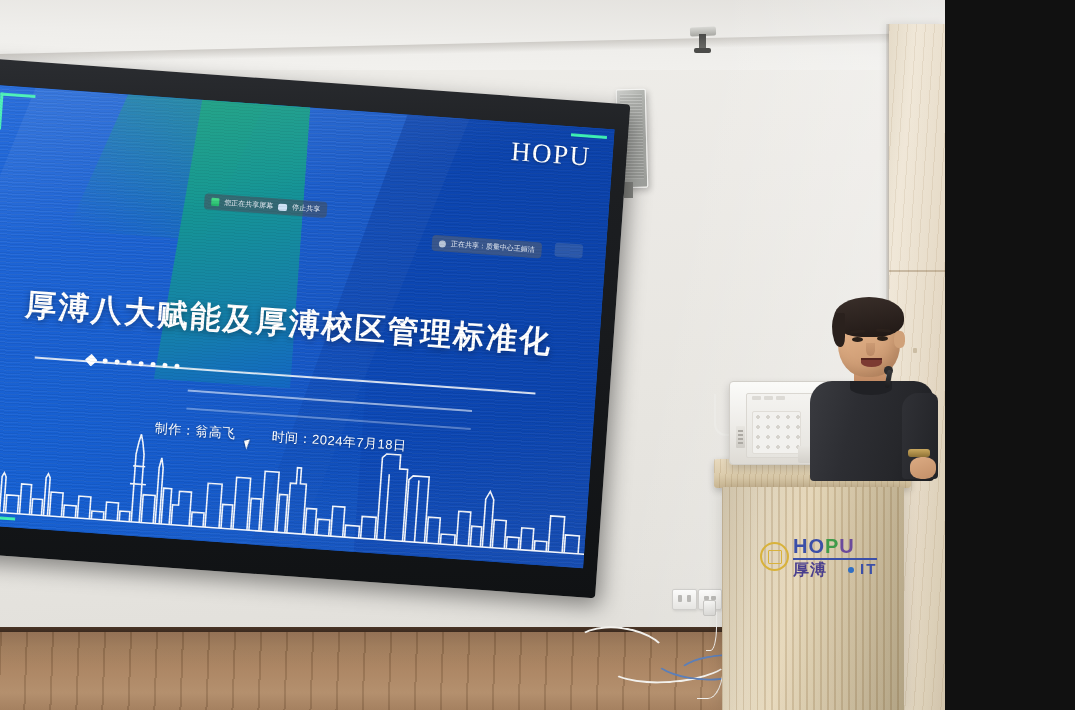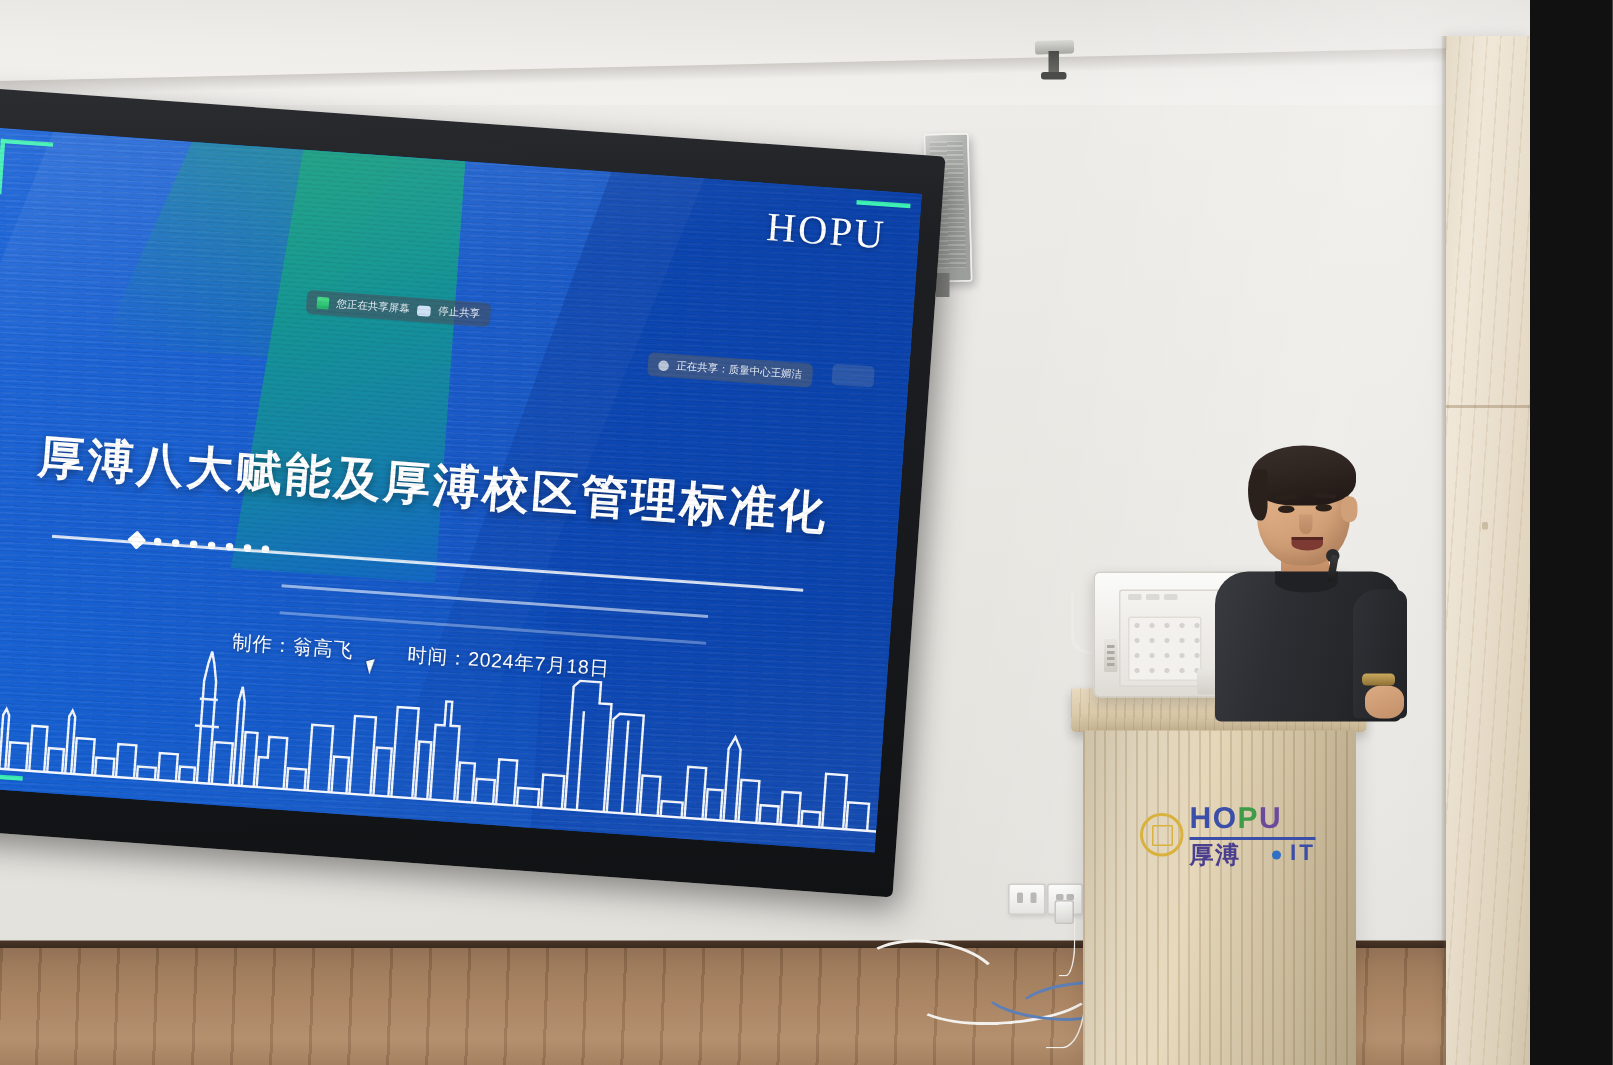--- a/index.html
+++ b/index.html
@@ -1,17 +1,17 @@
 <!DOCTYPE html>
 <html><head>
 <meta charset="utf-8">
 <style>
   html,body{margin:0;padding:0;background:#111;}
   body{font-family:"Liberation Sans","DejaVu Sans",sans-serif;}
-  #scene{position:relative;width:1020px;height:710px;overflow:hidden;background:#e9e7e3;}
+  #scene{position:relative;width:945px;height:710px;overflow:hidden;background:#e9e7e3;}
 
   
   .wall{position:absolute;inset:0;
     background:linear-gradient(176deg,#efeeea 0%,#eceae6 28%,#e8e6e1 55%,#e4e2dd 78%,#dedcd7 100%);}
   .ceiling{position:absolute;left:0;top:0;width:1075px;height:70px;
     background:linear-gradient(182deg,#e2e0dc 0%,#efeeeb 60%,#f3f2ef 100%);}
   .ceiling-line{position:absolute;left:0;top:54px;width:1010px;height:10px;
     background:linear-gradient(180deg,rgba(200,197,192,.85),rgba(230,228,224,0));
     transform:rotate(-1.3deg);transform-origin:left center;}
   .wall-seam{position:absolute;left:0;top:0;width:1075px;height:710px;

